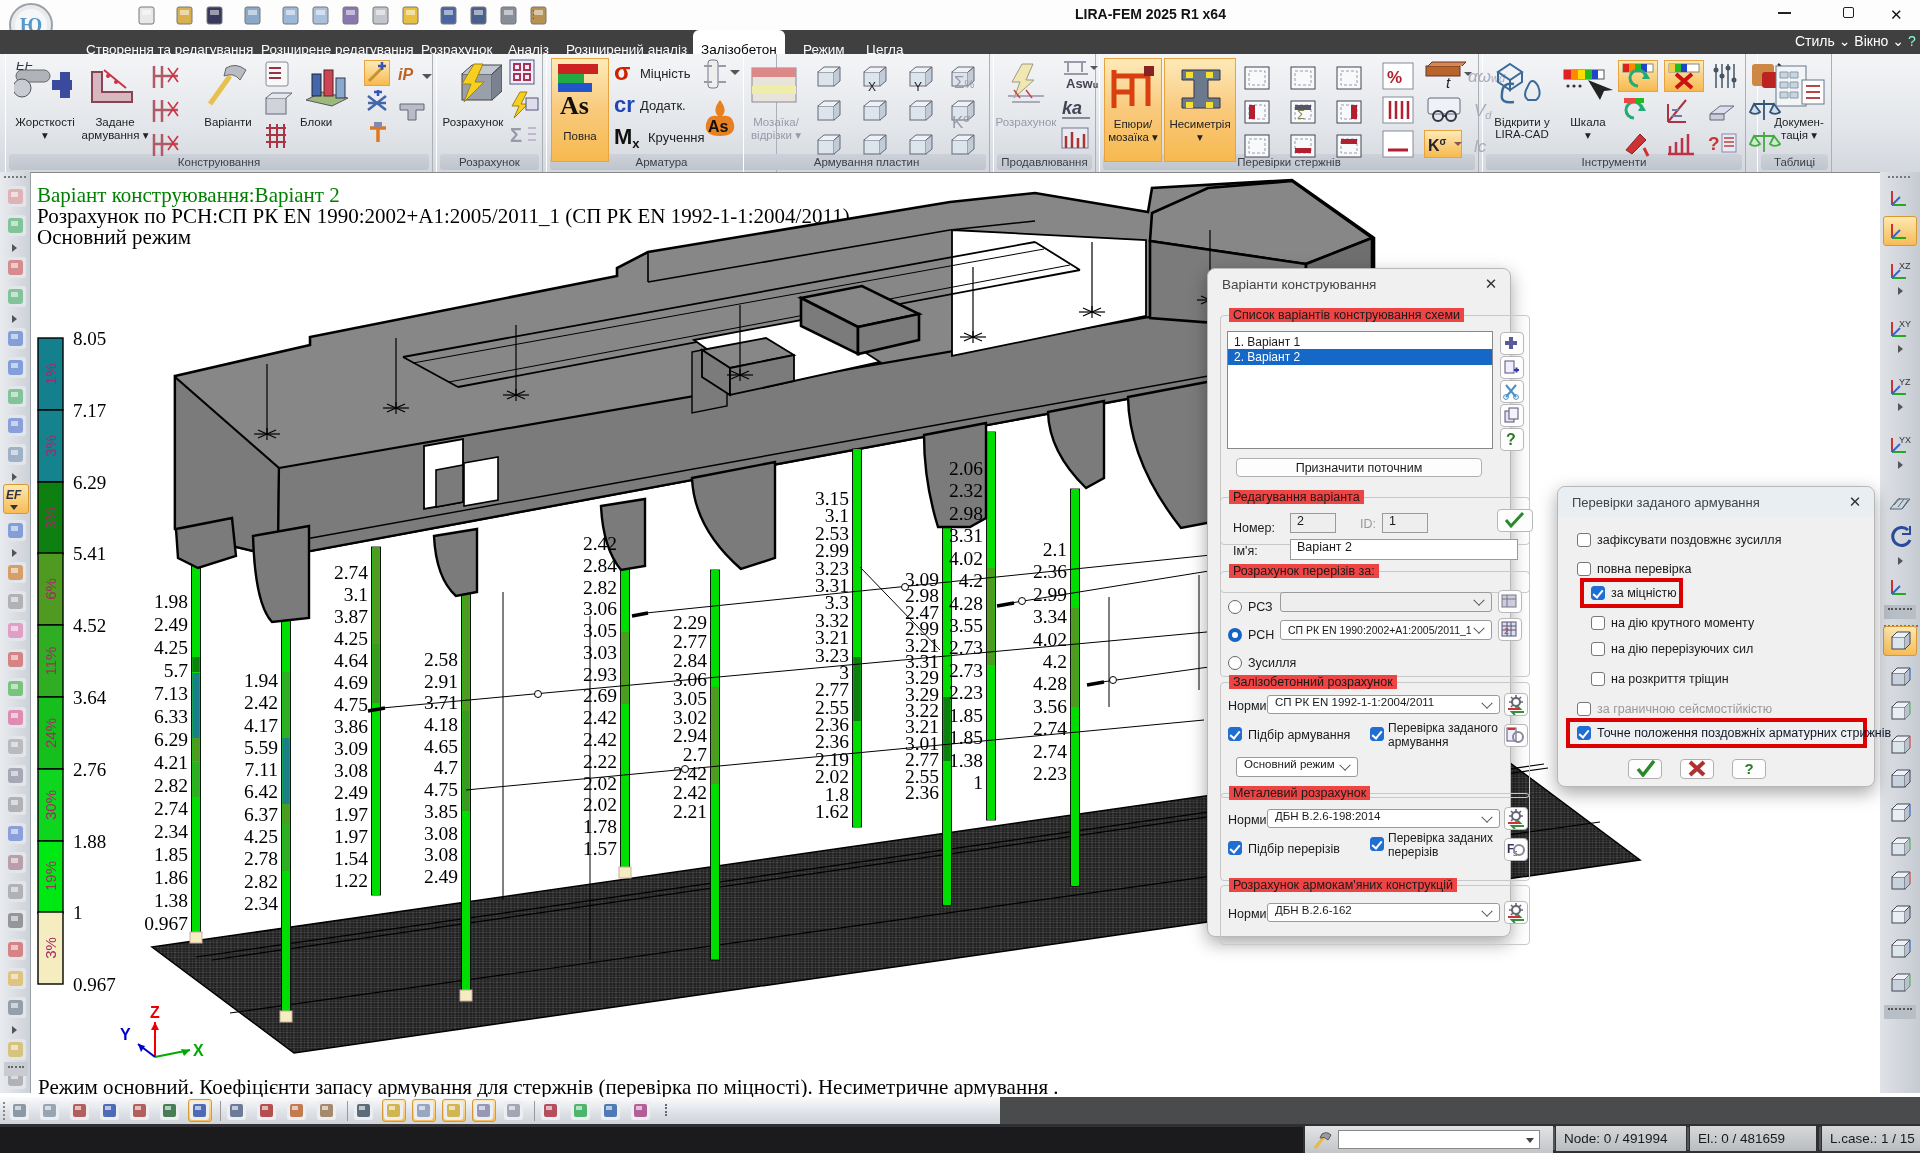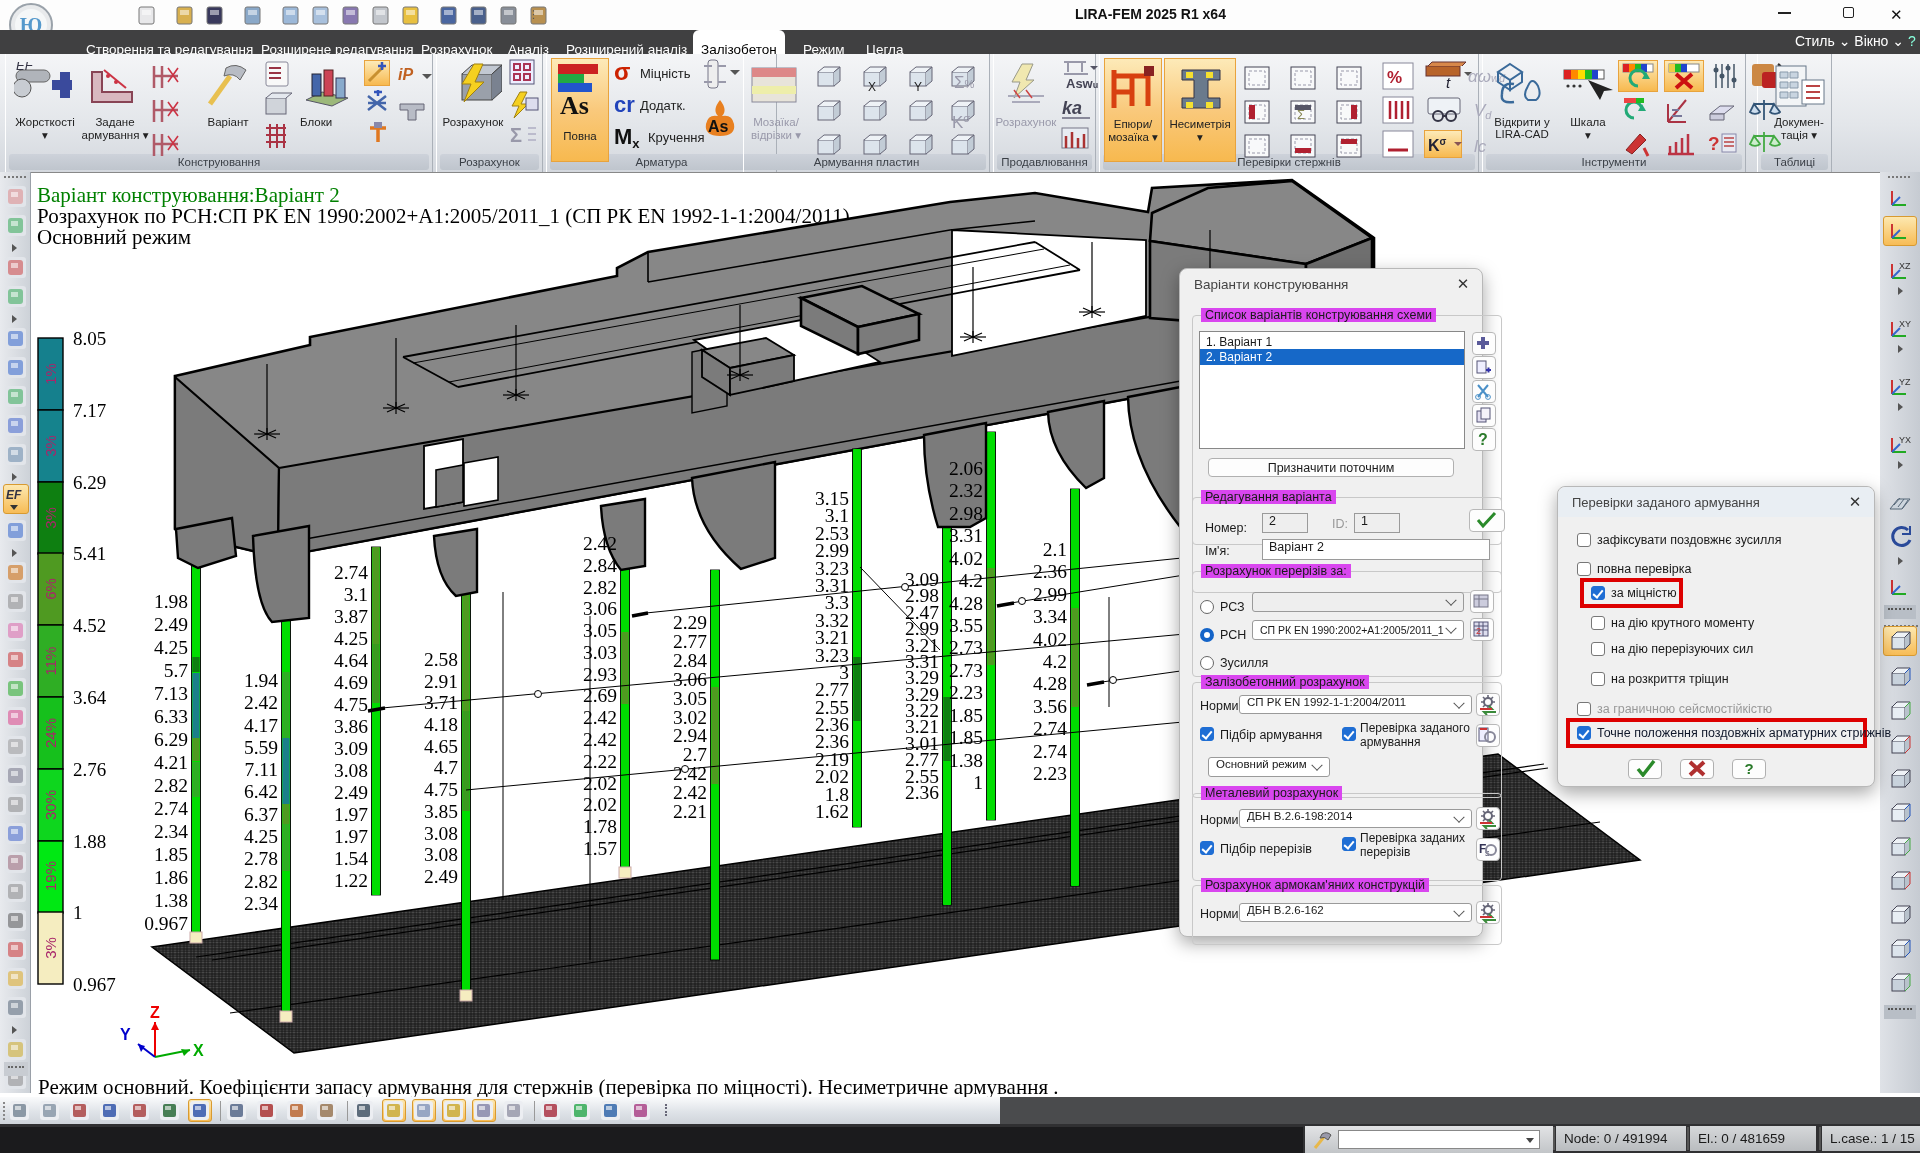--- a/index.html
+++ b/index.html
@@ -15,21 +15,21 @@
 #rbar{left:1880px;top:172px;width:40px;height:921px;background:linear-gradient(90deg,#dfe2e7,#c6cbd2)}
 #canvas{left:31px;top:172px;width:1849px;height:925px;background:#fff;border-top:1px solid #888}
 #btoolbar{left:0;top:1097px;width:1920px;height:27px;background:#4a4b4d}
 #btools{left:0;top:0;width:1000px;height:27px;background:linear-gradient(#fafbfc,#dfe3e8 55%,#cfd4da)}
 #statusbar{left:0;top:1124px;width:1920px;height:29px;background:#303032}
 .spanel{position:absolute;top:1126px;height:25px;background:linear-gradient(#d6d8da,#b9bcbf);color:#1a1a1a;font-size:13.5px;line-height:25px;padding-left:8px}
 .dlg{position:absolute;background:#f0f0f0;border:1px solid #b8b8b8;border-radius:8px;box-shadow:0 6px 18px rgba(0,0,0,.35);font-size:12.5px;color:#1a1a1a}
 .dtitle{position:absolute;left:14px;top:8px;font-size:13.5px;color:#444}
 .dx{position:absolute;top:6px;width:18px;height:18px;font-size:15px;color:#333;text-align:center;line-height:18px}
 .gbox{position:absolute;border:1px solid #c8c8c8;border-radius:4px}
-.glabel{position:absolute;top:-8px;left:8px;background:#d946ef;padding:0 4px;font-size:12.5px}
+.glabel{position:absolute;top:-8px;left:8px;background:#ef4444;padding:0 4px;font-size:12.5px}
 .tbox{position:absolute;background:#fff;border:1px solid #9a9a9a;font-size:12.5px;padding-left:6px}
 .combo{position:absolute;background:#fff;border:1px solid #9a9a9a;border-radius:3px;font-size:11.5px;padding-left:7px;white-space:nowrap;overflow:hidden}
 .combo:after{content:"";position:absolute;right:8px;top:45%;width:7px;height:7px;border-right:1.6px solid #555;border-bottom:1.6px solid #555;transform:translateY(-60%) rotate(45deg)}
 .cb{position:absolute;width:14px;height:14px;border:1.4px solid #777;border-radius:3px;background:#fff}
 .cb.on{background:#1f6ed4;border-color:#1f6ed4}
 .cb.on:after{content:"";position:absolute;left:3.2px;top:0.6px;width:4px;height:8px;border-right:2px solid #fff;border-bottom:2px solid #fff;transform:rotate(40deg)}
 .radio{position:absolute;width:14px;height:14px;border:1.5px solid #666;border-radius:50%;background:#fff}
 .radio.on{border:4.5px solid #1464c8}
 .ibtn{position:absolute;width:24px;height:23px;background:#fdfdfd;border:1px solid #b8b8b8;border-radius:4px}
 .btn{position:absolute;background:#fdfdfd;border:1px solid #b0b0b0;border-radius:4px;text-align:center;font-size:12.5px}
@@ -157,21 +157,21 @@
     <path d="M18 6 l10 14 M28 6 l-10 14" stroke="#cc3344" stroke-width="1.6"></path>
   </svg>
 <svg class="abs" style="left:150px;top:130px" width="34" height="30">
     <path d="M4 26 L4 4 M4 14 L28 14 M12 4 L12 26" stroke="#b05a68" stroke-width="2.5" fill="none"></path>
     <path d="M18 6 l10 14 M28 6 l-10 14" stroke="#cc3344" stroke-width="1.6"></path>
   </svg>
 <svg class="abs" style="left:200px;top:60px" width="56" height="50">
     <path d="M10 44 L30 16" stroke="#e8c050" stroke-width="5"></path>
     <path d="M26 8 q10 -6 20 2 l-6 10 q-6 -8 -16 -4 z" fill="#b8bcc4" stroke="#666"></path>
   </svg>
-<div class="abs" style="left:196px;top:116px;width:64px;font-size:11.5px;text-align:center;color:#222">Варіант</div>
+<div class="abs" style="left:196px;top:116px;width:64px;font-size:11.5px;text-align:center;color:#222">Варіанти</div>
 <svg class="abs" style="left:262px;top:60px" width="30" height="28">
     <rect x="4" y="2" width="22" height="24" rx="2" fill="#f8f8f8" stroke="#889"></rect>
     <path d="M7 8h12M7 13h12M7 18h12" stroke="#993344" stroke-width="2"></path>
   </svg>
 <svg class="abs" style="left:262px;top:92px" width="30" height="28">
     <rect x="4" y="6" width="20" height="16" fill="#d0d4da" stroke="#667"></rect>
     <path d="M4 6 l6 -5 h20 l-6 5" fill="#e4e8ee" stroke="#667"></path>
   </svg>
 <svg class="abs" style="left:262px;top:124px" width="30" height="28">
     <path d="M4 4h20M4 11h20M4 18h20M8 0v24M15 0v24M22 0v24" stroke="#aa3344" stroke-width="2"></path>
@@ -1184,21 +1184,21 @@
     <path d="M12 4 q5 -3 9 1 l-3 5 q-3 -4 -8 -2 z" fill="#99a" stroke="#555"></path>
   </svg>
 <div class="abs" style="left:1338px;top:1130px;width:202px;height:19px;background:#fff;border:1px solid #888"></div>
 <div class="abs" style="left:1526px;top:1138px;width:0;height:0;border-top:5px solid #444;border-left:4px solid transparent;border-right:4px solid transparent"></div>
 <div class="abs spanel" style="left:1556px;width:130px">Node: 0 / 491994</div>
 <div class="abs" style="left:1553px;top:1127px;height:23px;border-left:2px solid #555"></div>
 <div class="abs spanel" style="left:1690px;width:126px">El.: 0 / 481659</div>
 <div class="abs" style="left:1687px;top:1127px;height:23px;border-left:2px solid #555"></div>
 <div class="abs spanel" style="left:1822px;width:98px">L.case.: 1 / 15</div>
 <div class="abs" style="left:1819px;top:1127px;height:23px;border-left:2px solid #555"></div>
-<div class="dlg" style="left:1179px;top:268px;width:304px;height:669px">
+<div class="dlg" style="left:1207px;top:268px;width:304px;height:669px">
 <div class="dtitle">Варіанти конструювання</div>
     <div class="dx" style="right:10px">✕</div>
 <div class="gbox" style="left:12px;top:46px;width:310px;height:230px">
       <div class="glabel">Список варіантів конструювання схеми</div>
     </div>
 <div class="abs" style="left:19px;top:62px;width:266px;height:118px;background:#fff;border:1px solid #888;font-size:12px">
       <div style="padding:3px 0 0 6px">1. Варіант 1</div>
       <div style="background:#1668c8;color:#fff;padding:1px 0 1px 6px">2. Варіант 2</div>
     </div>
 <div class="ibtn" style="left:292px;top:63px"><svg width="21" height="20">

